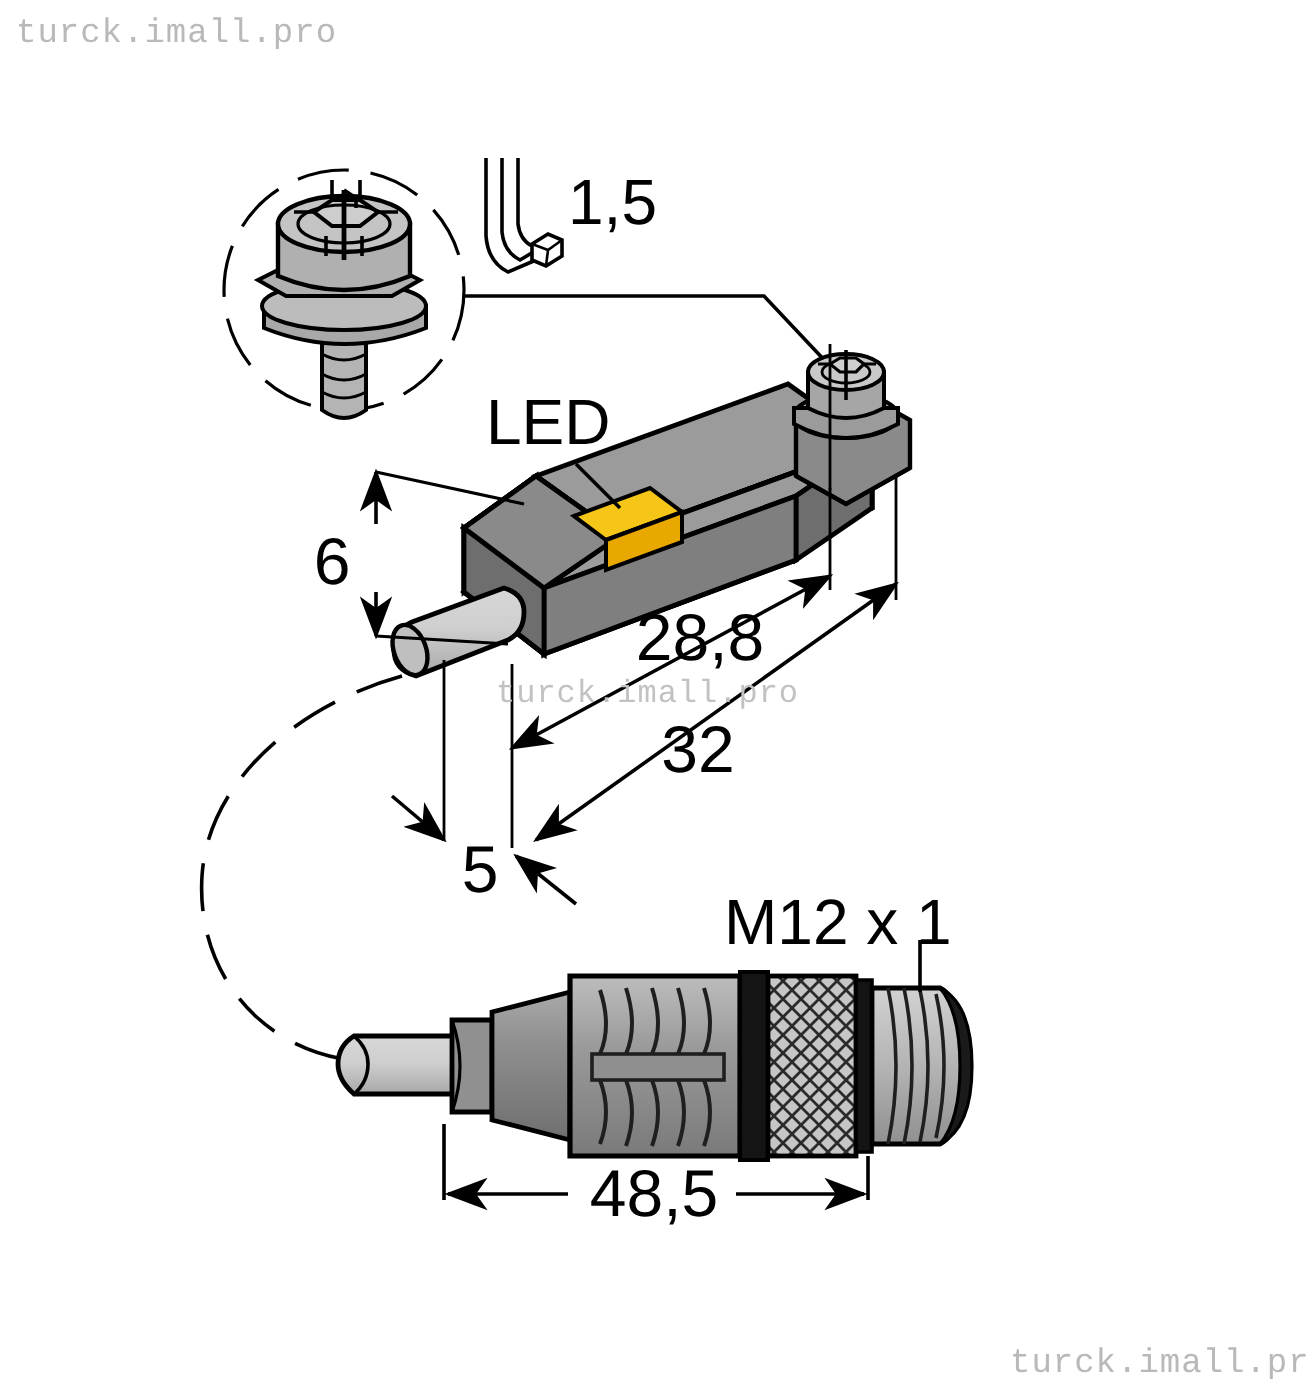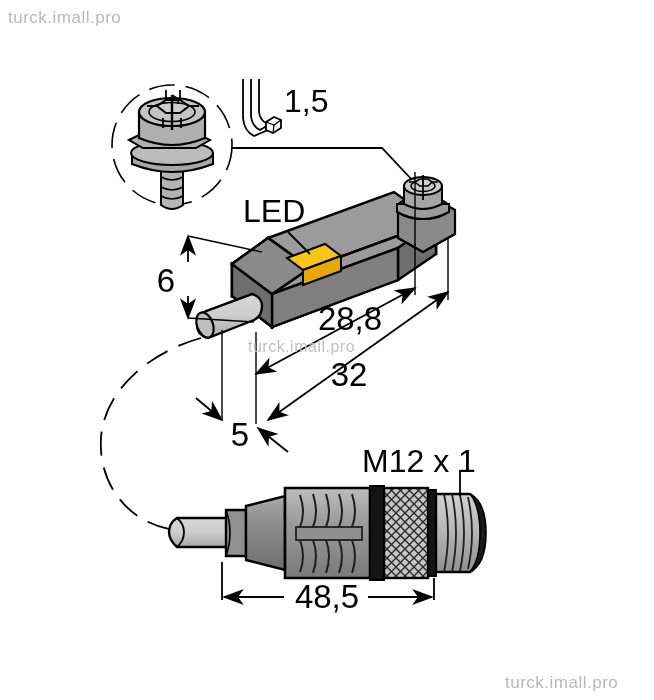--- a/index.html
+++ b/index.html
@@ -22,21 +22,21 @@
     width: 654px;
     height: 700px;
   }
   svg.drawing {
     display: block;
     width: 654px;
     height: 700px;
   }
   .wm {
     position: absolute;
-    font-family: Liberation Sans, sans-serif;
+    font-family: Liberation Mono, monospace;
     font-size: 17px;
     letter-spacing: 0.5px;
     color: #b9b9b9;
     white-space: nowrap;
     pointer-events: none;
     user-select: none;
   }
   #wm-top-left { left: 8px; top: 8px; }
   #wm-bottom-right { left: 505px; top: 673px; }
   #wm-center {

